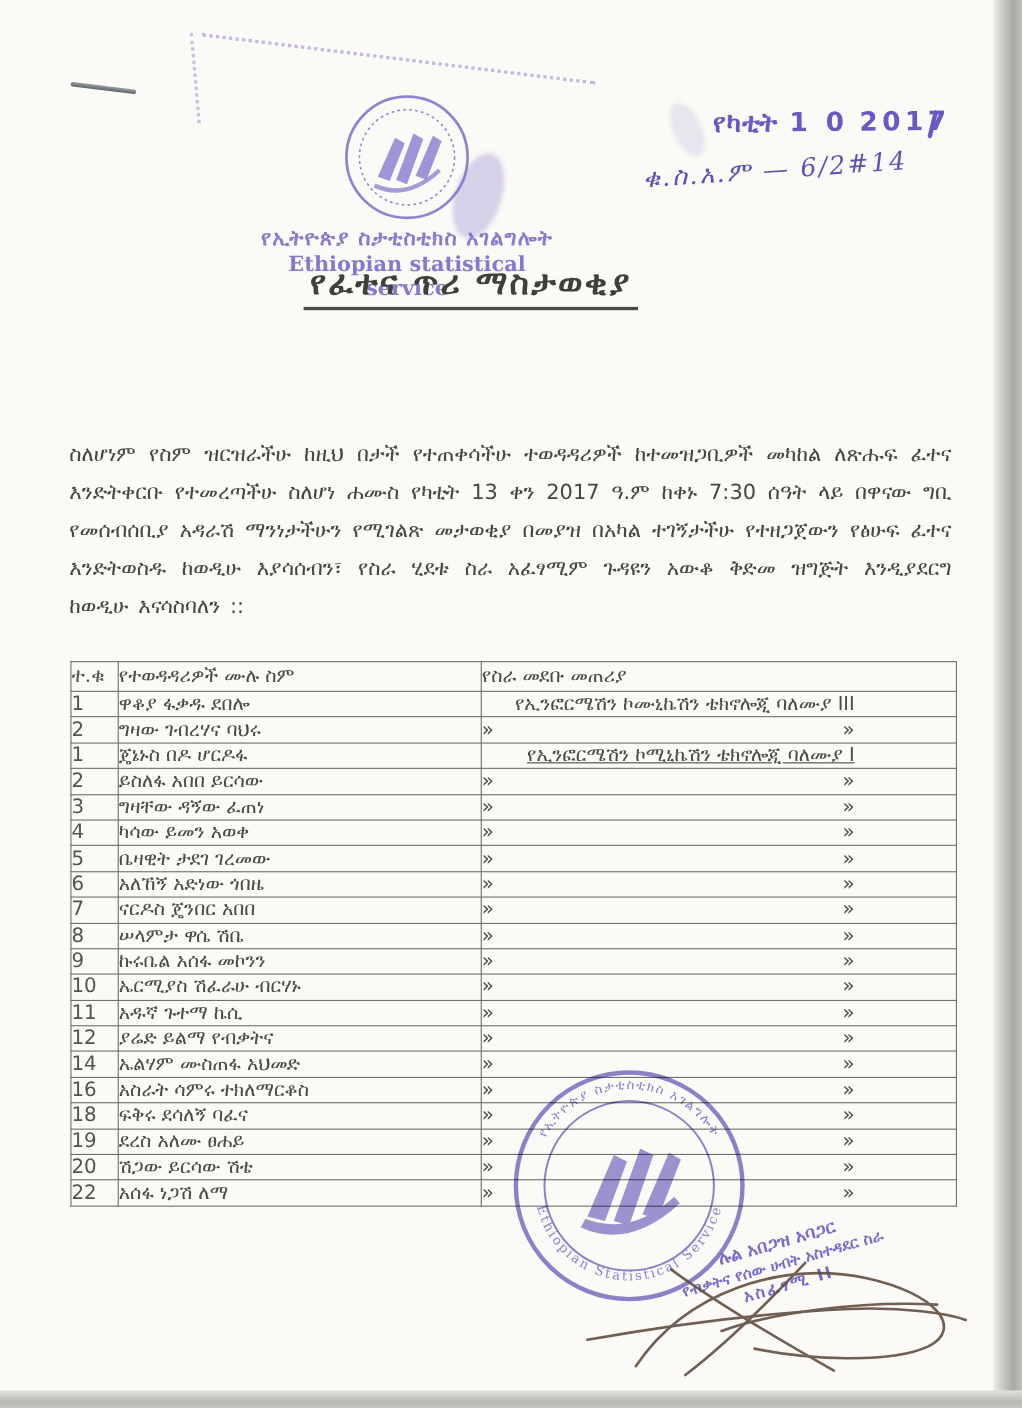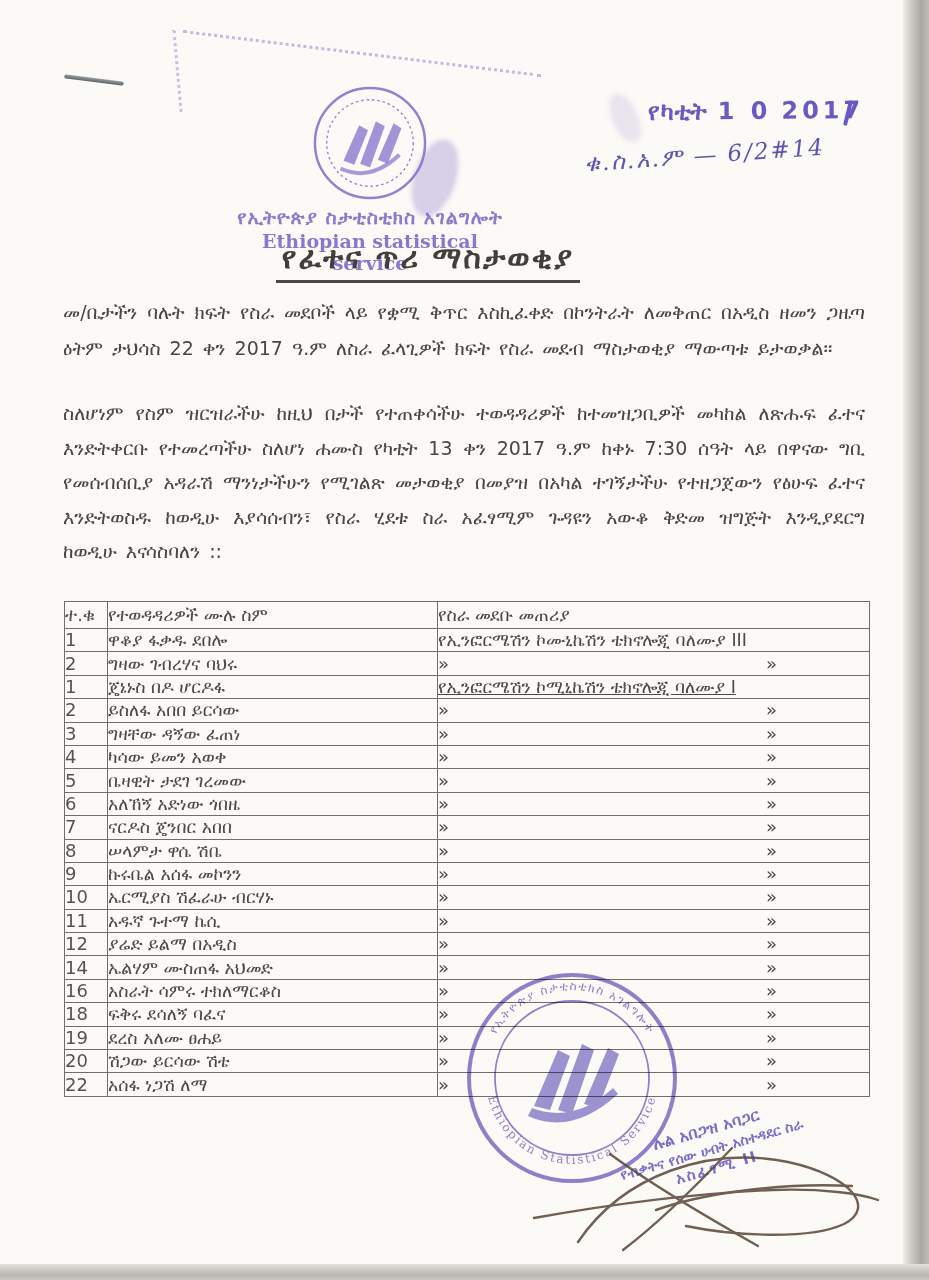--- a/index.html
+++ b/index.html
@@ -54,21 +54,21 @@
   table.roster { position:absolute; left:64px; top:564px; width:806px;
     border-collapse:collapse; table-layout:fixed; font-size:17.5px; color:#4b4a47;margin-top:37px; }
   table.roster col.c-num { width:43px; }
   table.roster col.c-name { width:330px; }
   table.roster th, table.roster td { border:1.2px solid #6f6e6a; font-weight:normal;
     text-align:left; height:23.4px; line-height:22px; overflow:hidden; white-space:nowrap; padding:0; }
   table.roster thead th { height:27px; }
   th.h-num, td.cell-num { padding-left:7px; font-size:18px; color:#55534e; }
   th.h-name, td.cell-name { padding-left:17px; }
   th.h-pos, td.cell-pos { padding-left:10px; }
-  td.cell-pos .pos-inner { display:flex; justify-content:flex-start; padding-right:92px; }
+  td.cell-pos .pos-inner { display:flex; justify-content:flex-end; padding-right:92px; }
   td.cell-pos .pos-text.u { text-decoration:underline; }
   .ditto { font-size:18px; color:#4b4a47; }
 
   
   .bottom-stamp { position:absolute; left:462px; top:968px; opacity:.82; mix-blend-mode:multiply; }
 
   
   .sig-stamp-text { position:absolute; left:548px; top:1146px; width:345px;
     transform:rotate(-16deg); transform-origin:20% 80%;
     color:#6c5ec8; text-align:center; font-weight:bold; line-height:1.35; opacity:.9; }
@@ -108,21 +108,20 @@
   </div>
 
   <div class="date-stamp"><span>የካቲት</span><span class="digits">1 0</span><span class="digits">2017</span></div>
   <div class="pen-tick"></div>
   <div class="handwritten">ቁ.ስ.አ.ም — 6/2#14</div>
 
   <div class="title-wrap">
     <span class="doc-title">የፈተና ጥሪ ማስታወቂያ</span>
   </div>
 
-  <p class="para para-1">መ/ቤታችን ባሉት ክፍት የስራ መደቦች ላይ የቋሚ ቅጥር እስኪፈቀድ በኮንትራት ለመቅጠር በአዲስ ዘመን ጋዜጣ ዕትም ታህሳስ 22 ቀን 2017 ዓ.ም ለስራ ፈላጊዎች ክፍት የስራ መደብ ማስታወቂያ ማውጣቱ ይታወቃል።</p>
   <p class="para para-2">ስለሆነም የስም ዝርዝራችሁ ከዚህ በታች የተጠቀሳችሁ ተወዳዳሪዎች ከተመዝጋቢዎች መካከል ለጽሑፍ ፈተና እንድትቀርቡ የተመረጣችሁ ስለሆነ ሐሙስ የካቲት 13 ቀን 2017 ዓ.ም ከቀኑ 7:30 ሰዓት ላይ በዋናው ግቢ የመሰብሰቢያ አዳራሽ ማንነታችሁን የሚገልጽ መታወቂያ በመያዝ በአካል ተገኝታችሁ የተዘጋጀውን የፅሁፍ ፈተና እንድትወስዱ ከወዲሁ እያሳሰብን፣ የስራ ሂደቱ ስራ አፈፃሚም ጉዳዩን አውቆ ቅድመ ዝግጅት እንዲያደርግ ከወዲሁ እናሳስባለን ::</p>
 
   <table class="roster">
     <colgroup>
         <col class="c-num">
         <col class="c-name">
         <col>
       </colgroup>
     <thead>
       <tr>
@@ -290,21 +289,21 @@
 
           <span class="ditto-pair" style="display:flex; justify-content:space-between; flex:1;">
             <span class="ditto">»</span>
             <span class="ditto">»</span>
           </span>
         </span>
       </td>
     </tr>
         <tr>
       <td class="cell-num">12</td>
-      <td class="cell-name">ያሬድ ይልማ በአዲስ</td>
+      <td class="cell-name">ያሬድ ይልማ የብቃትና</td>
       <td class="cell-pos">
         <span class="pos-inner">
 
           <span class="ditto-pair" style="display:flex; justify-content:space-between; flex:1;">
             <span class="ditto">»</span>
             <span class="ditto">»</span>
           </span>
         </span>
       </td>
     </tr>

